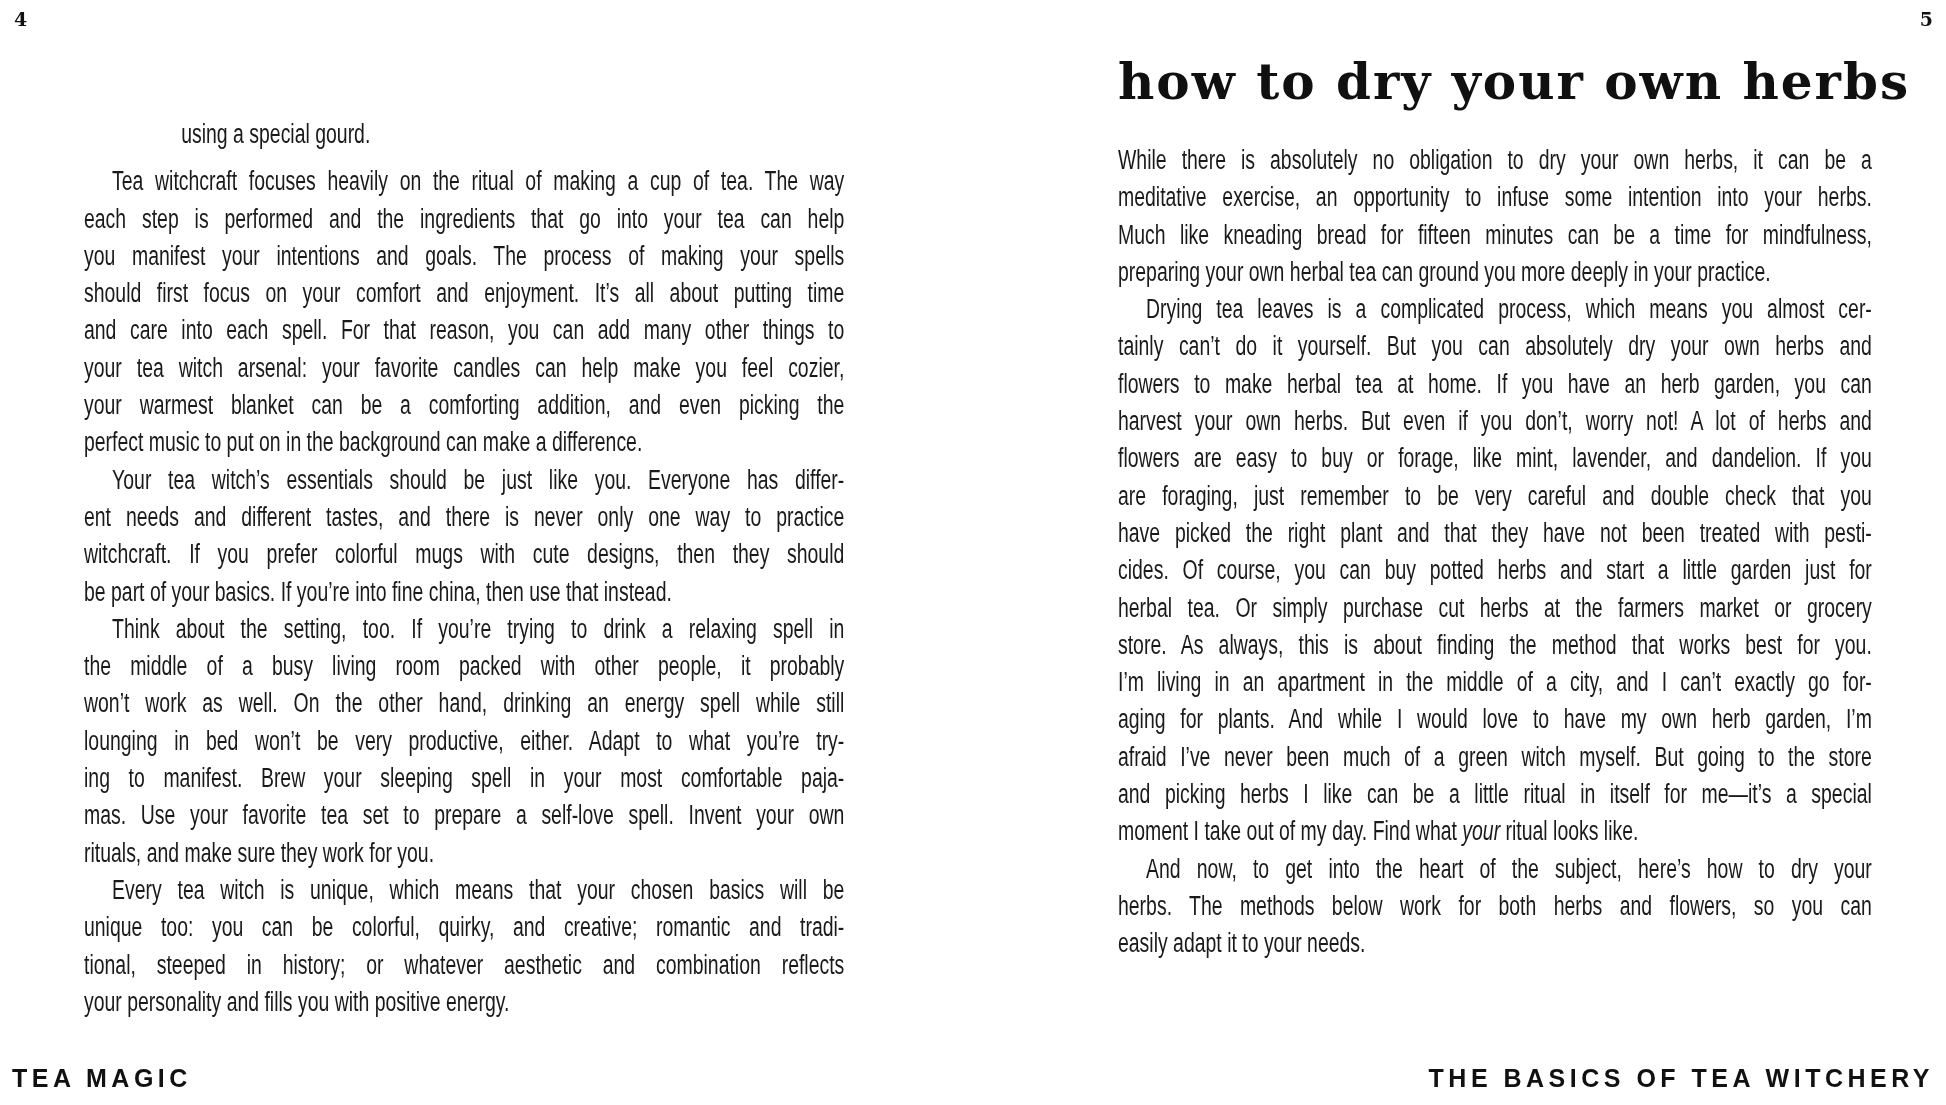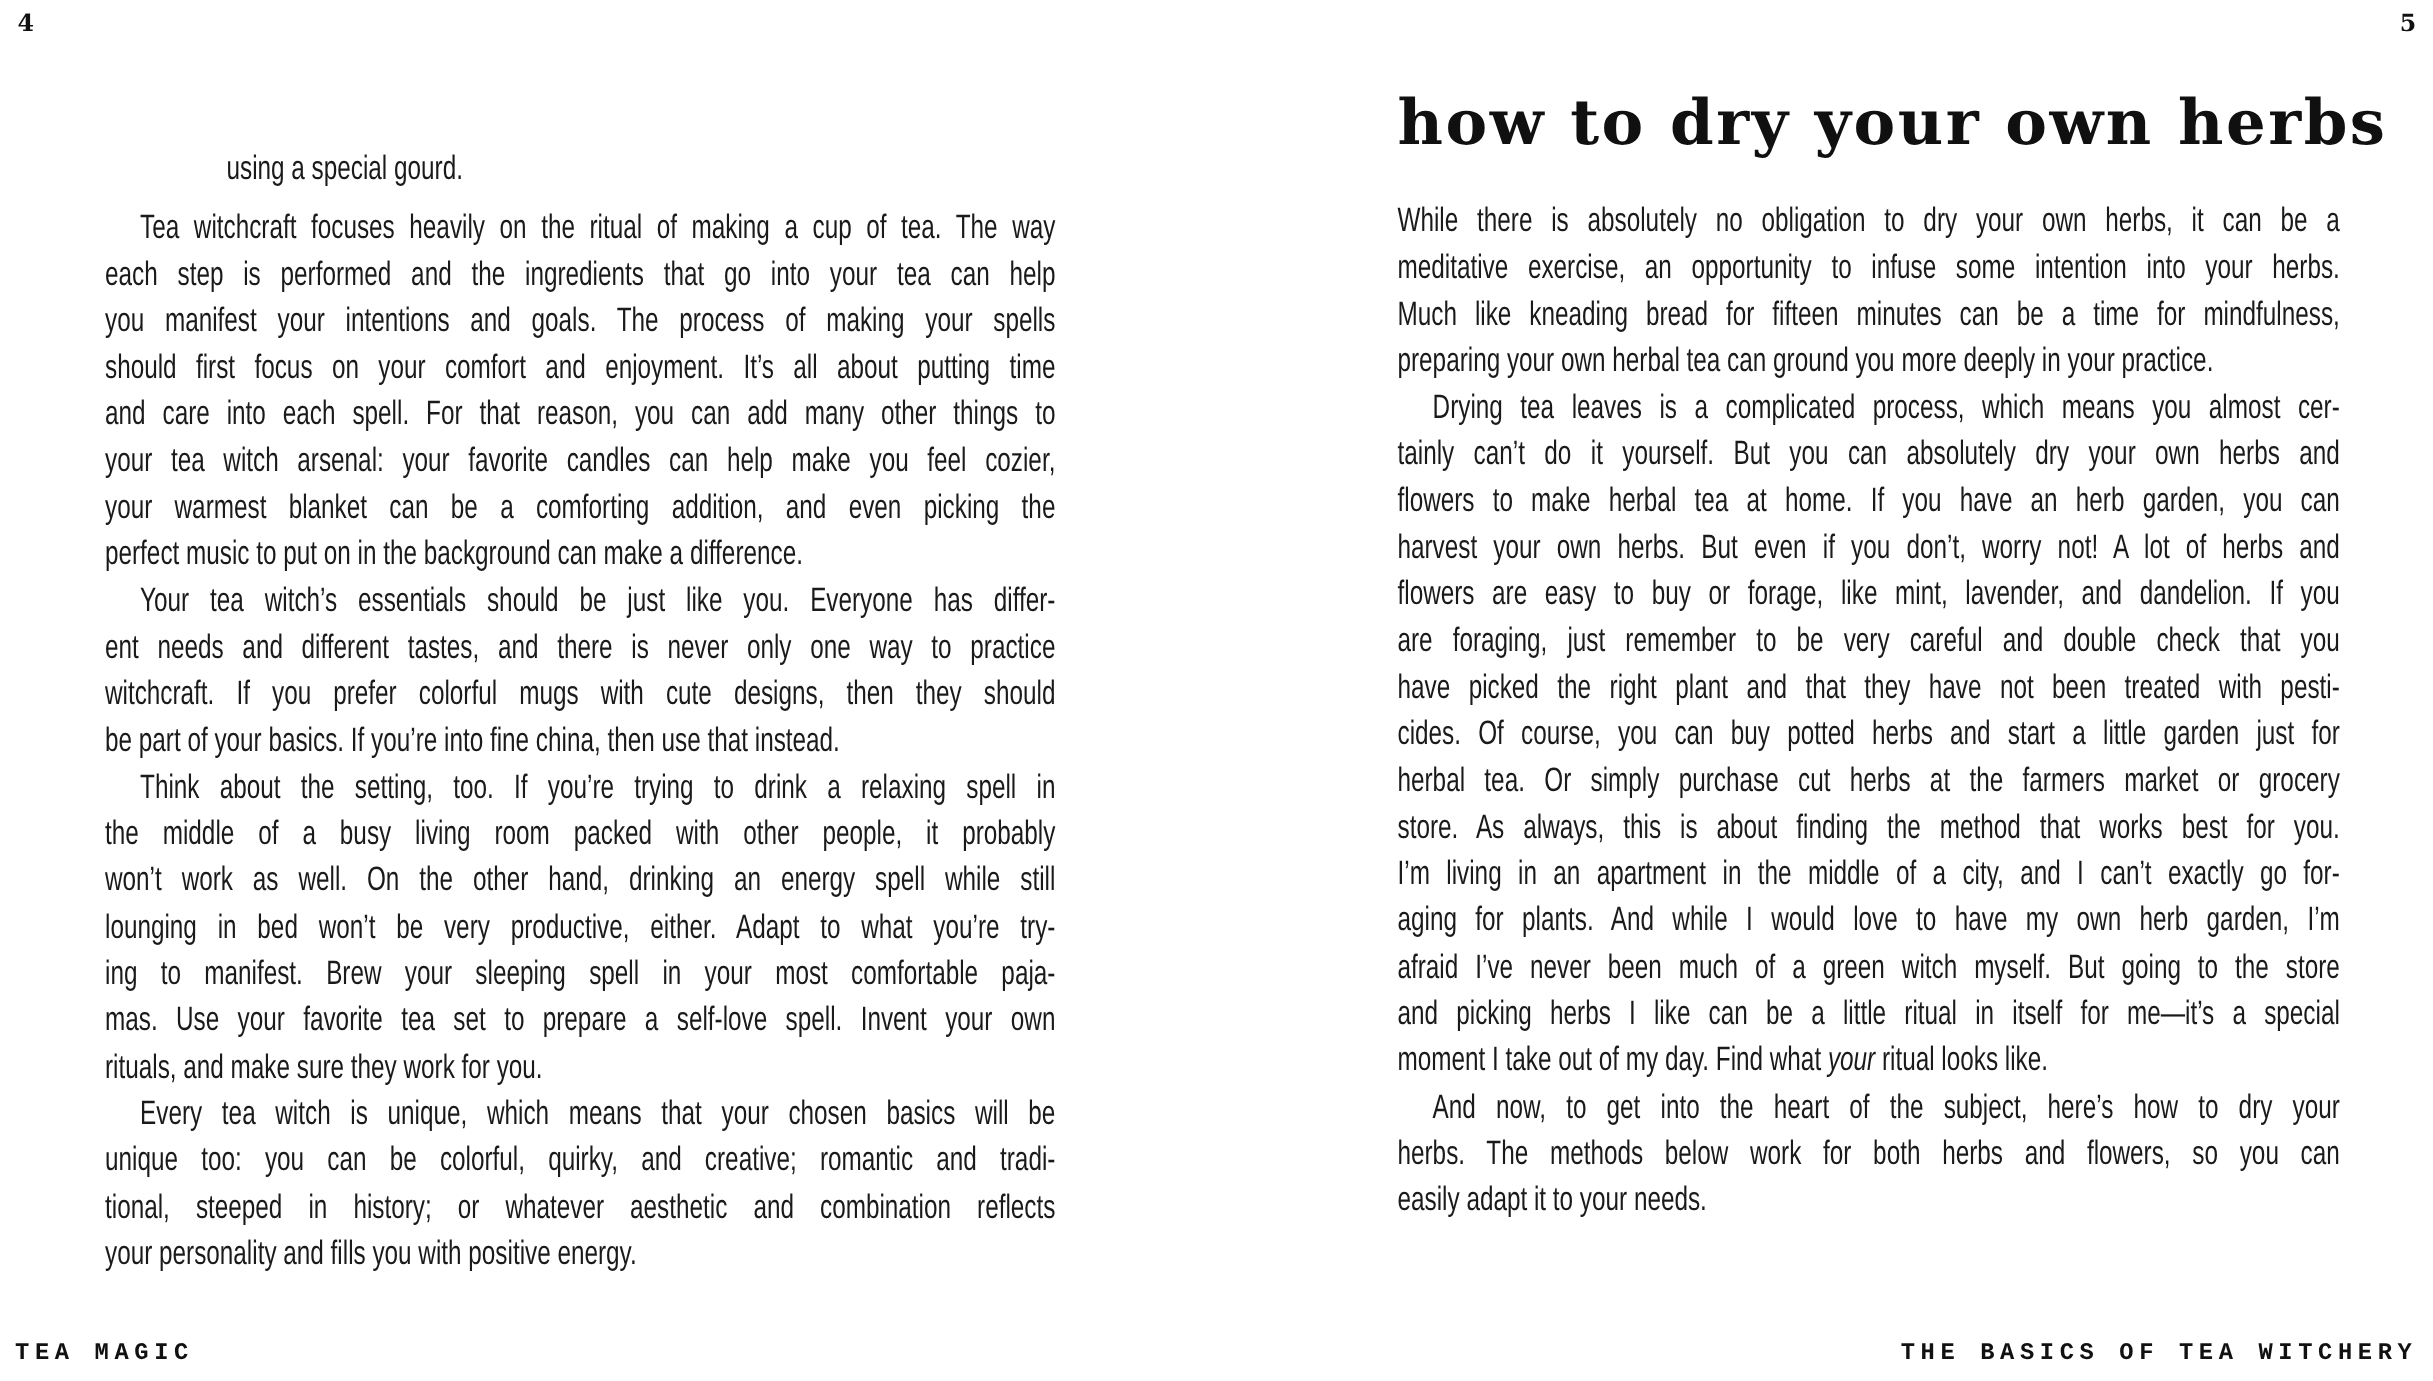--- a/index.html
+++ b/index.html
@@ -23,21 +23,21 @@
     font-size: 19px;
     color: #111;
   }
   .pagenum-left  { left: 14px; }
   .pagenum-right { right: 13px; }
 
   .col {
     position: absolute;
   }
   .col-left  { left: 84px;  top: 116px; width: 760px; }
-  .col-right { left: 1118px; top: 66px; width: 754px; }
+  .col-right { left: 1118px; top: 50px; width: 754px; }
 
   
   .textflow {
     transform: scaleX(0.72);
     transform-origin: 0 0;
   }
   .textflow-left  { width: 1056px; }
   .textflow-right { width: 1047px; }
 
   .line {
@@ -68,23 +68,23 @@
     line-height: 64px;
     letter-spacing: 2px;
     text-align: center;
     white-space: nowrap;
     color: #101010;
   }
 
   .footer {
     position: absolute;
     bottom: 12px;
-    font-family: Liberation Mono, monospace;
+    font-family: Liberation Sans, sans-serif;
     font-weight: bold;
-    font-size: 19px;
+    font-size: 25px;
     letter-spacing: 4.5px;
     color: #111;
     white-space: nowrap;
   }
   .footer-left  { left: 12px; }
   .footer-right { right: 12px; margin-top: 15px; }
 
   em { font-style: italic; }
 </style>
 </head>

